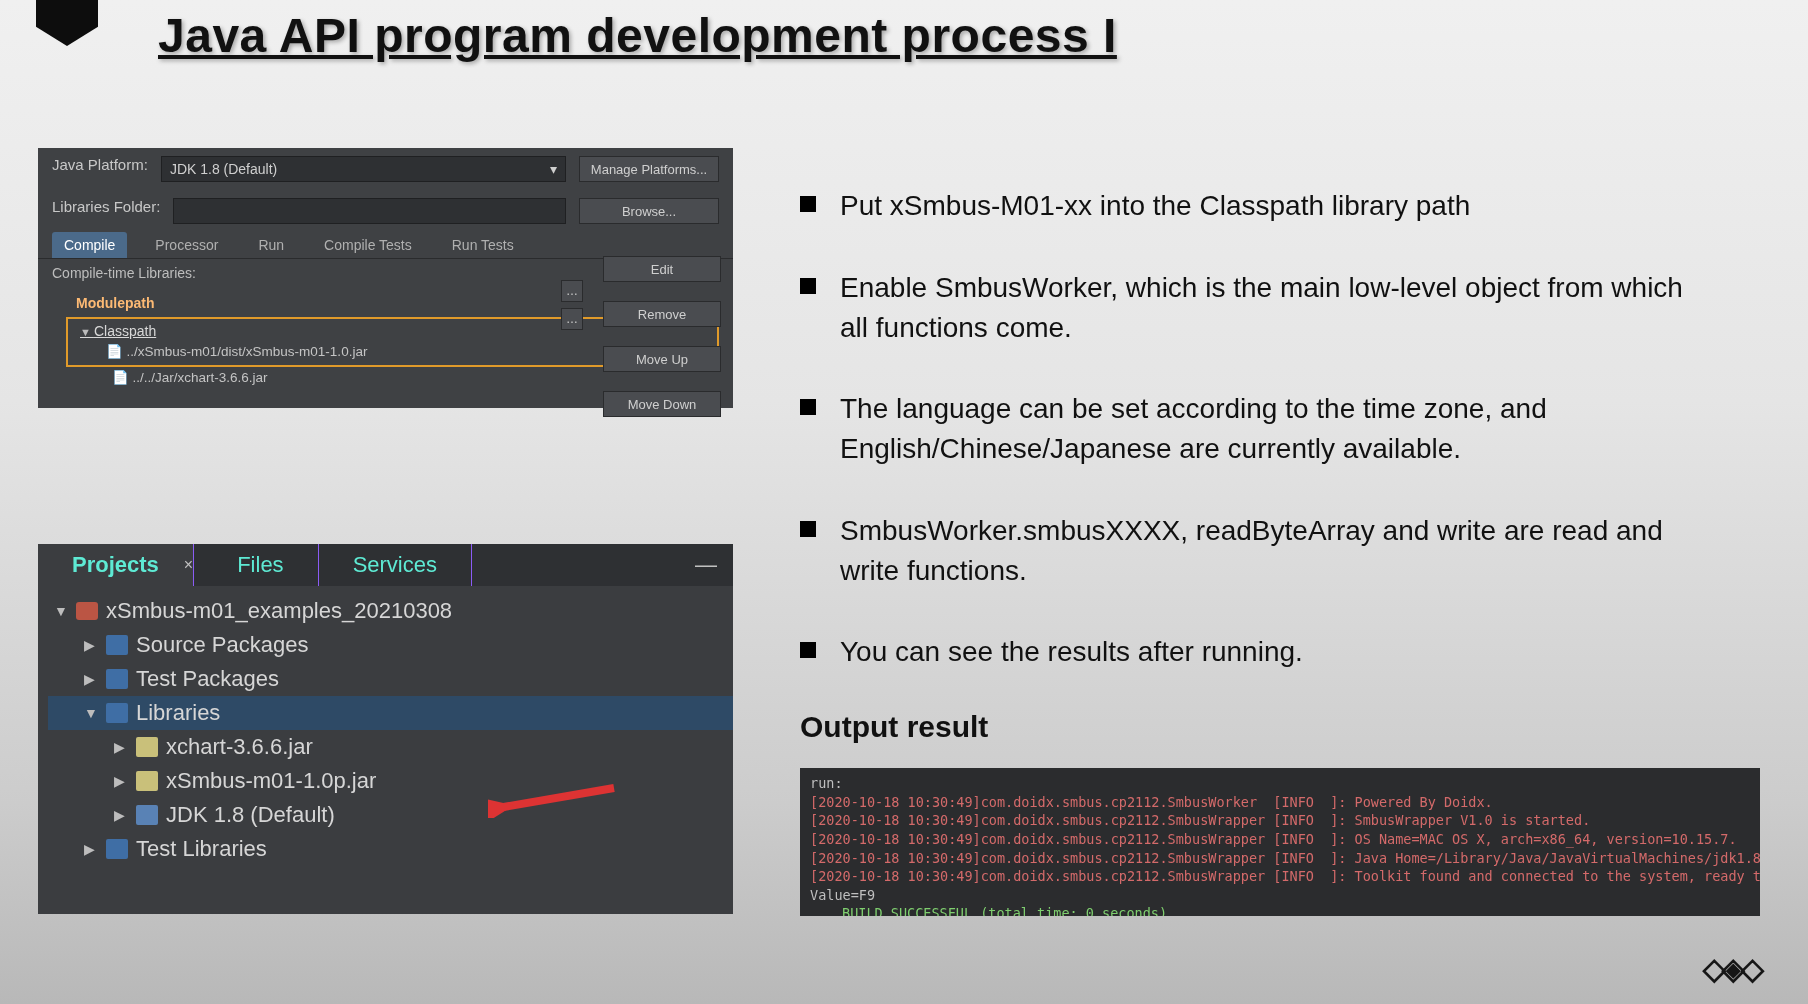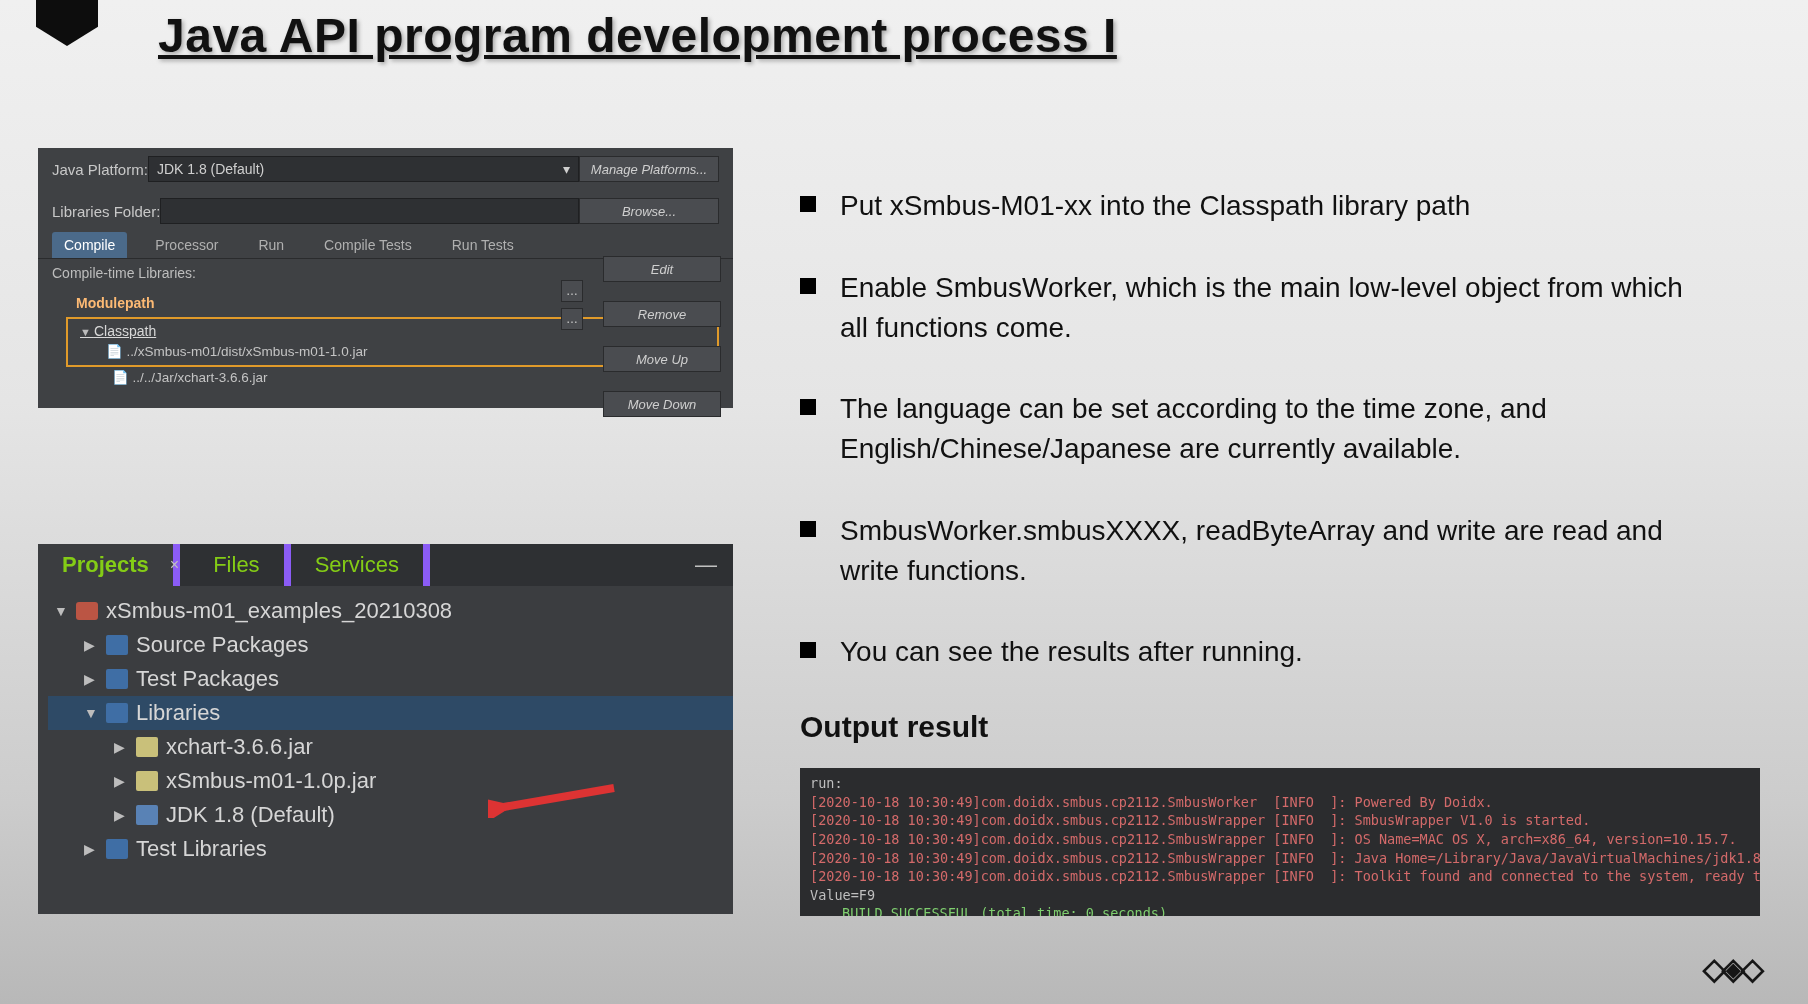--- a/index.html
+++ b/index.html
@@ -35,31 +35,31 @@
   .ide-panel-1 {
     position: absolute;
     top: 148px; left: 38px;
     width: 695px; height: 260px;
     background: #3f4144;
     color: #c8c8c8;
     font-size: 15px;
     font-family: "Helvetica Neue", Arial, sans-serif;
   }
   .ide-panel-1 .row {
-    display: flex; align-items: center; gap: 0; padding: 8px 14px;
+    display: flex; gap: 13px; padding: 8px 14px;
   }
   .jp-select {
     flex:1; background:#2e3033; border:1px solid #1f2022; height:26px;
     display:flex; align-items:center; padding:0 8px; font-size:14px;
     justify-content:space-between; color:#cfcfcf;
   }
   .ide-btn {
     background:#4a4c50; border:1px solid #2a2b2d; color:#cfcfcf;
     height:26px; font-size:13px; display:flex; align-items:center;
-    justify-content:center; padding:0 6px;font-style:italic;
+    justify-content:center; padding:0 6px;
   }
   .ide-btn.wide { width:140px; }
   .tabs {
     display:flex; gap:16px; border-bottom:1px solid #2a2b2d; padding:0 14px;
     font-size:14px;
   }
   .tabs .tab { padding:5px 12px; color:#b0b0b0; }
   .tabs .tab.active { background:#4b6a8a; color:#fff; border-radius:3px 3px 0 0; }
   .ct-libs { padding:6px 14px; color:#bdbdbd; font-size:14px; }
   .lib-tree { padding:4px 14px 0 28px; font-size:14px; }
@@ -84,21 +84,21 @@
     top: 544px; left: 38px;
     width: 695px; height: 370px;
     background: #3b3d40;
     color: #d6d6d6;
     font-family: Arial, sans-serif;
   }
   .p2-tabs {
     display:flex; align-items:center; height:42px; background:#2e3033;
     font-size:22px;
   }
-  .p2-tabs .ptab { padding:0 24px; line-height:42px; color:#84cc16; border-right:7px solid #8b5cf6; }
+  .p2-tabs .ptab { padding:0 34px; line-height:42px; color:#5eead4; border-right:1px solid #8b5cf6; }
   .p2-tabs .ptab.active { background:#3b3d40; font-weight:600; }
   .p2-tabs .close { font-size:16px; margin-left:-10px; padding-right:10px; color:#c0c0c0; }
   .p2-tabs .min { margin-left:auto; padding:0 16px; color:#c0c0c0; font-size:22px; }
   .tree { padding:8px 0 0 10px; font-size:22px; }
   .tree .node { padding:4px 0; display:flex; align-items:center; gap:8px; }
   .tree .lvl0 { padding-left:6px; }
   .tree .lvl1 { padding-left:36px; }
   .tree .lvl2 { padding-left:66px; }
   .tree .tri { font-size:14px; color:#bdbdbd; width:14px; display:inline-block; }
   .tree .ico { width:22px; height:20px; display:inline-block; }

